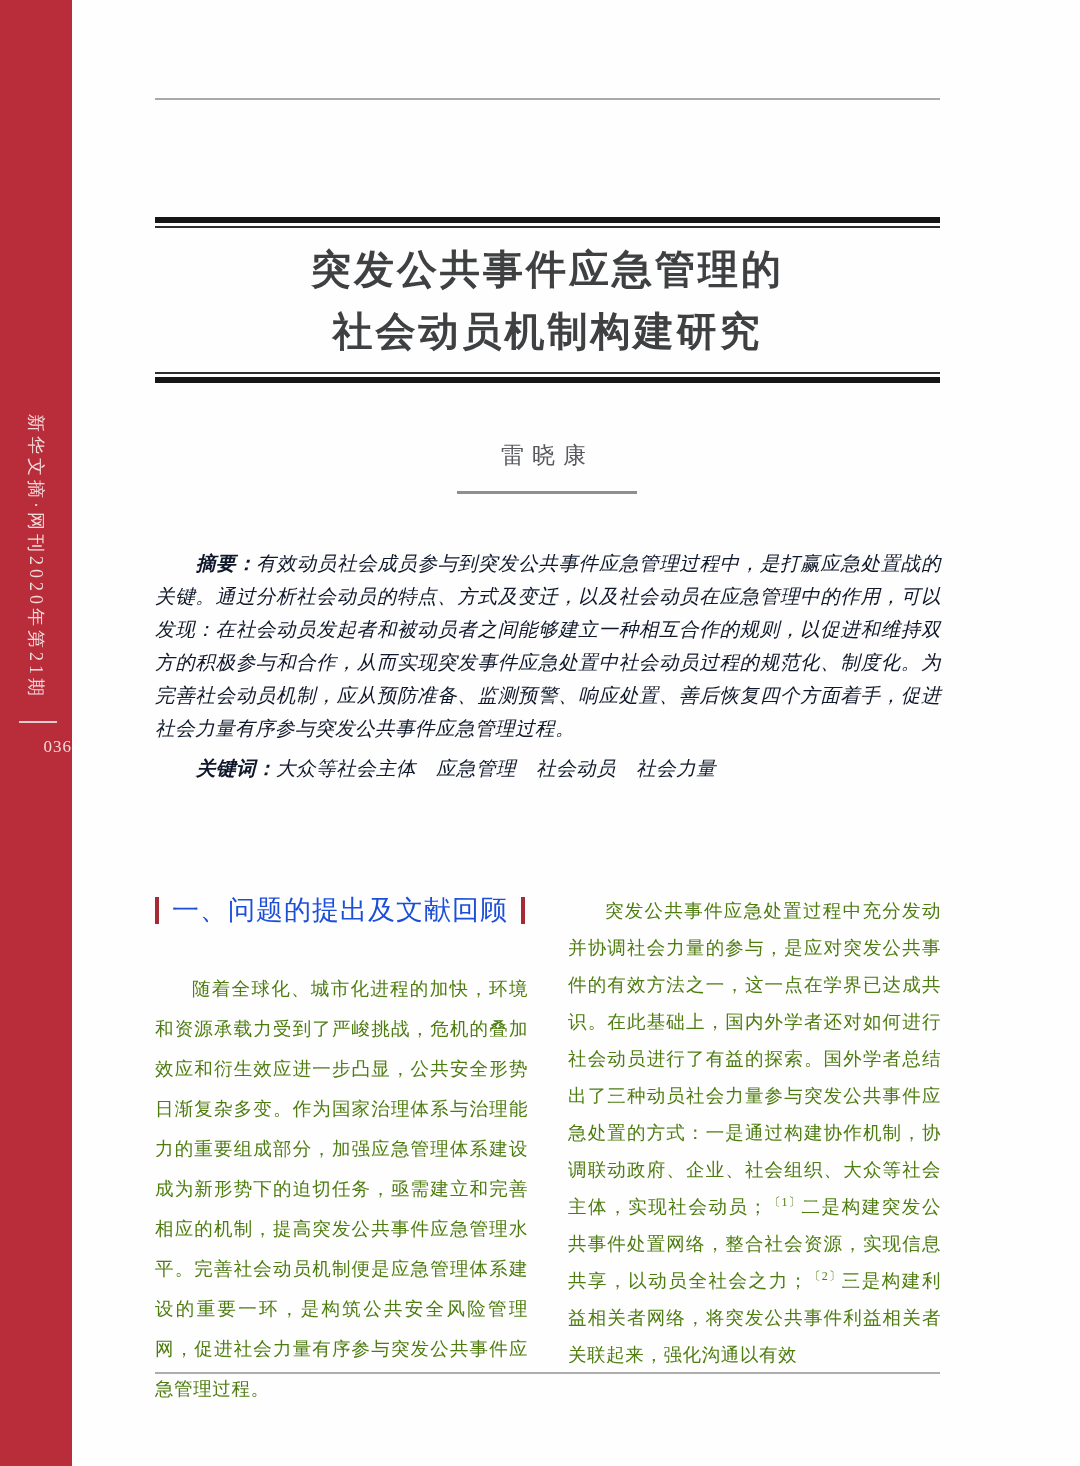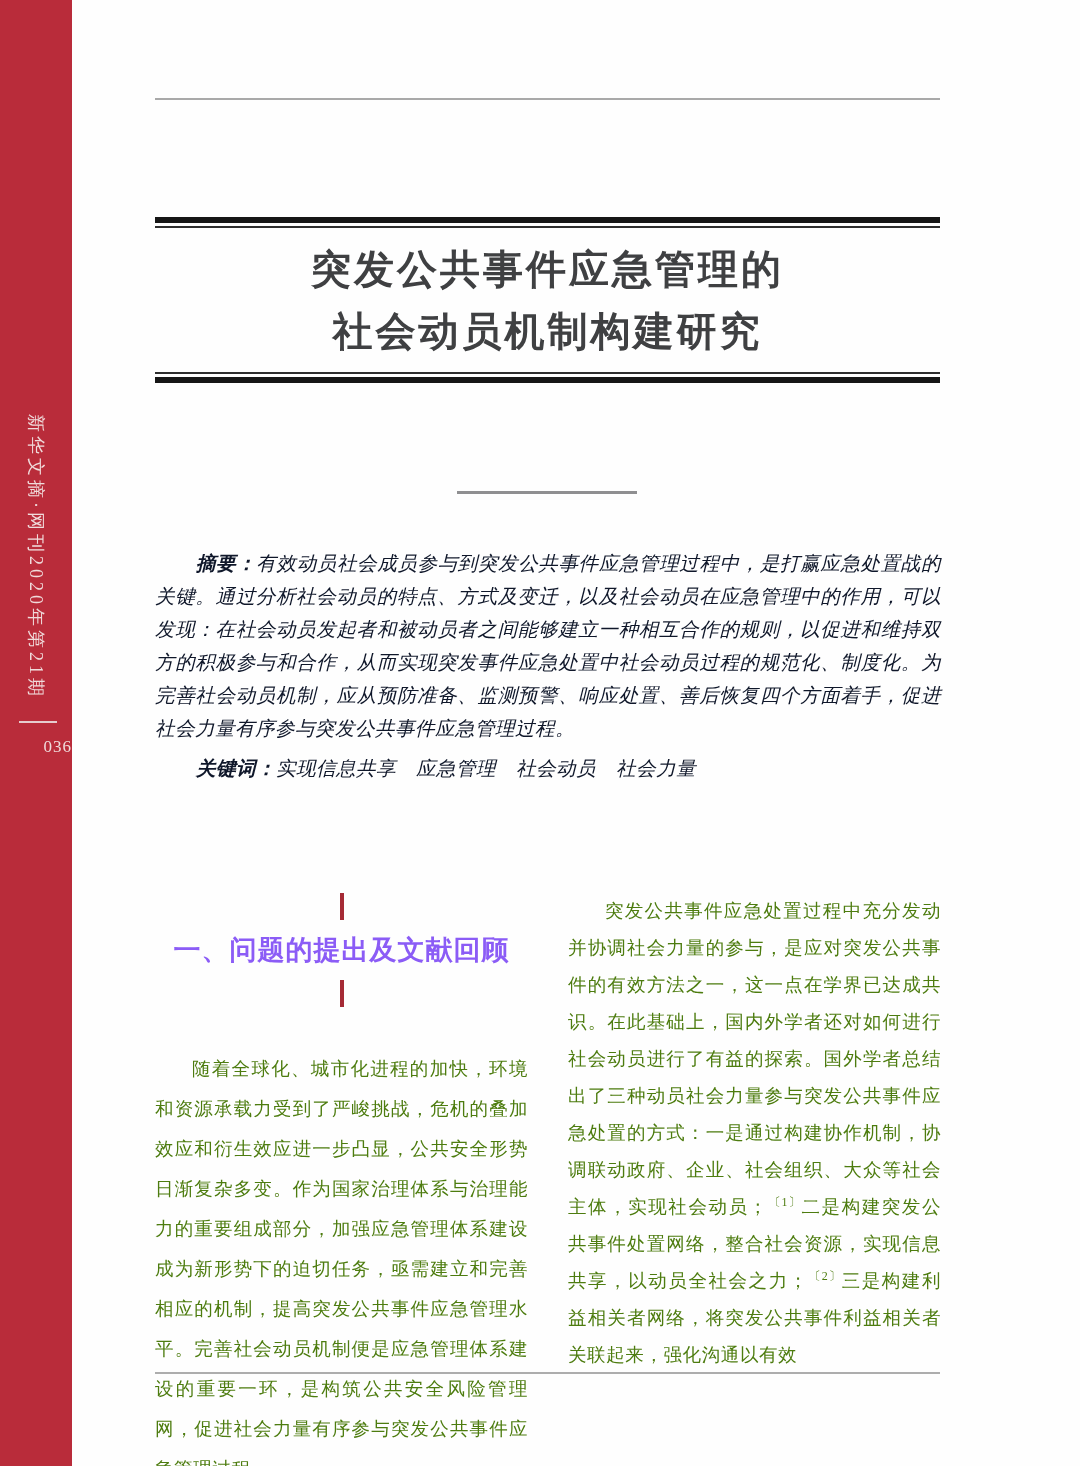--- a/index.html
+++ b/index.html
@@ -50,22 +50,22 @@
   .front-matter p.keywords{margin-top:7px;}
   .fm-label{font-weight:bold;}
   
   .columns{
     position:absolute;left:155px;top:893px;width:786px;
     display:flex;gap:40px;
   }
   .col{flex:1;min-width:0;}
   .sec-heading{
     display:flex;align-items:center;gap:13px;margin:0 0 42px 0;
-    font-family:"Liberation Sans", sans-serif;font-weight:bold;
-    color:#8b5cf6;font-size:27px;letter-spacing:1px;line-height:34px;flex-direction:column;
+    font-family:"Liberation Sans", sans-serif;font-weight:normal;
+    color:#1d4ed8;font-size:27px;letter-spacing:1px;line-height:34px;
   }
   .sec-bar{display:inline-block;width:4px;height:27px;background:#A52A35;flex:0 0 auto;}
   .body-p{
     margin:0;font-size:18.5px;letter-spacing:0.6px;color:#4d7c0f;
     text-align:justify;text-indent:2em;
   }
   .col-left .body-p{line-height:40px;}
   .col-right .body-p{line-height:37px;}
   .fn-ref{font-size:12px;letter-spacing:0;vertical-align:super;line-height:0;}
 </style>
@@ -90,25 +90,26 @@
   <h1 class="title">
     <div>突发公共事件应急管理的</div>
     <div>社会动员机制构建研究</div>
   </h1>
 
   <div class="double-rule bottom">
     <div class="dr-thin"></div>
     <div class="dr-thick"></div>
   </div>
 
+  <div class="author">雷晓康</div>
   <div class="author-line"></div>
 
   <div class="front-matter">
     <p class="abstract"><span class="fm-label">摘要：</span><span>有效动员社会成员参与到突发公共事件应急管理过程中，是打赢应急处置战的关键。通过分析社会动员的特点、方式及变迁，以及社会动员在应急管理中的作用，可以发现：在社会动员发起者和被动员者之间能够建立一种相互合作的规则，以促进和维持双方的积极参与和合作，从而实现突发事件应急处置中社会动员过程的规范化、制度化。为完善社会动员机制，应从预防准备、监测预警、响应处置、善后恢复四个方面着手，促进社会力量有序参与突发公共事件应急管理过程。</span></p>
-    <p class="keywords"><span class="fm-label">关键词：</span><span>实现信息共享　应急管理　社会动员　社会力量</span></p>
+    <p class="keywords"><span class="fm-label">关键词：</span><span>大众等社会主体　应急管理　社会动员　社会力量</span></p>
   </div>
 
   <div class="columns">
 
     <div class="col col-left">
       <h2 class="sec-heading">
         <span class="sec-bar"></span>
         <span>一、问题的提出及文献回顾</span>
         <span class="sec-bar"></span>
       </h2>

